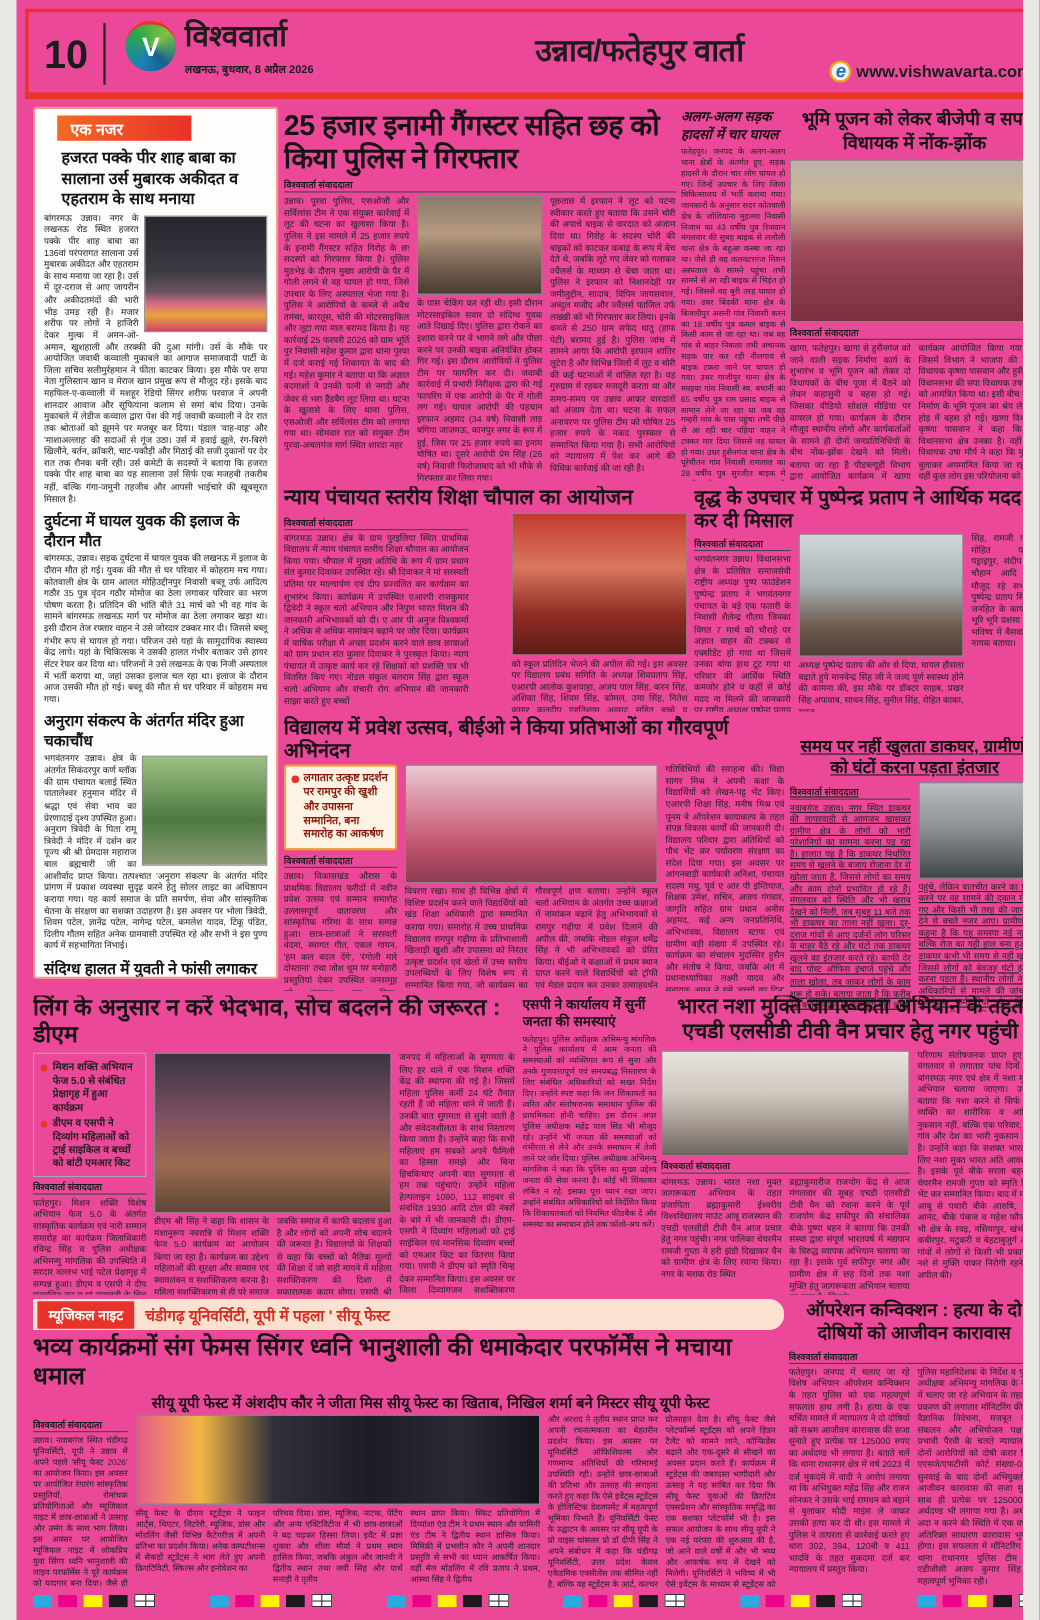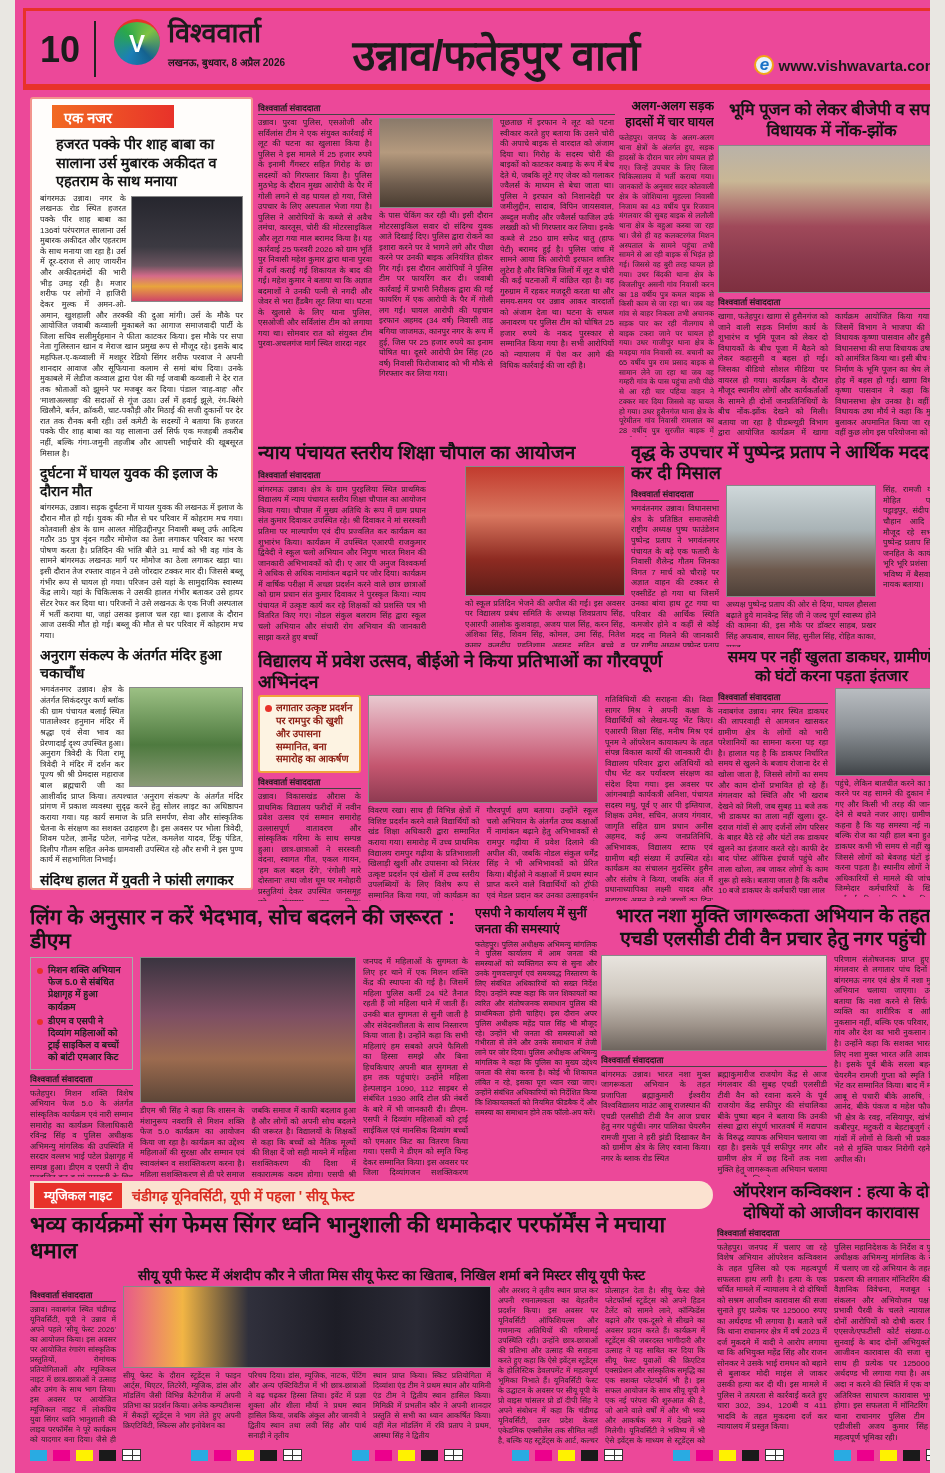--- a/index.html
+++ b/index.html
@@ -11,22 +11,22 @@
             border-top:3px solid #e8322a; border-left:3px solid #e8322a; border-bottom:6px solid #e8322a; }
   .pageno { position:absolute; left:8px; top:10px; font-size:36px; font-weight:bold; padding:2px 14px 2px 6px;
             border-right:2px solid #222; height:56px; line-height:54px; }
   .logo-wrap { position:absolute; left:88px; top:8px; display:flex; gap:8px; align-items:flex-start; }
   .logo-mark { width:46px; height:46px; border-radius:50%;
                background:conic-gradient(from 210deg,#1b7fb8,#2ba84a 30%,#7fc243 55%,#15628f 80%,#1b7fb8);
                border-top:3px solid #e8322a; color:#fff; font-weight:bold; font-size:24px;
                display:flex; align-items:center; justify-content:center; }
   .masthead { font-size:27px; font-weight:800; line-height:1.1; }
   .edition { font-size:10px; font-weight:bold; margin-top:6px; }
-  .section-title { position:absolute; left:290px; top:14px; width:360px; text-align:center;
-                   font-size:42px; font-weight:800; letter-spacing:-0.5px; }
+  .section-title { position:absolute; left:290px; top:14px; width:360px; text-align:right;
+                   font-size:28px; font-weight:800; letter-spacing:-0.5px; }
   .website { position:absolute; right:14px; top:44px; font-size:15px; font-weight:bold; display:flex; align-items:center; gap:4px; }
   .e-icon { width:20px; height:20px; border-radius:50%; border:2px solid #f2a416; color:#1a73c7;
             font-size:17px; font-weight:bold; font-style:italic; line-height:16px; text-align:center; background:#eaf3fb; }
 
   
   .art { position:absolute; overflow:hidden; }
   .hl { font-weight:800; color:#141414; }
   .byline { font-weight:bold; font-size:8.5px; border-bottom:1px solid #444; padding-bottom:1px; margin:3px 0 3px; }
   .body-txt { font-size:8px; line-height:1.32; text-align:justify; color:#242424; }
   .cols { display:flex; gap:7px; }
@@ -57,21 +57,21 @@
   .fl-urs { float:right; width:112px; height:106px; margin:2px 0 3px 5px; }
   .fl-mandir { float:right; width:114px; height:100px; margin:2px 0 3px 5px; }
 
   
   .gangster { left:243px; top:99px; width:357px; height:338px; }
   .gangster h1 { font-size:26px; line-height:1.16; letter-spacing:-0.5px; }
   .gangster .col { width:114px; }
   .g-photo { height:90px; margin-bottom:3px; }
 
   .accidents { left:604px; top:99px; width:95px; height:338px; }
-  .accidents h2 { font-size:12.5px; text-align:right; line-height:1.25; margin-bottom:3px; }
+  .accidents h2 { font-size:12.5px; text-align:left; line-height:1.25; margin-bottom:3px;font-style:italic; }
   .accidents .body-txt { font-size:7.4px; }
 
   .bhumi { left:703px; top:99px; width:227px; height:338px; }
   .bhumi h2 { font-size:16.5px; text-align:center; line-height:1.25; margin-bottom:5px; }
   .b-photo { height:148px; }
   .bhumi .col { width:110px; }
 
   
   .chaupal { left:243px; top:442px; width:367px; height:205px; }
   .chaupal h2 { font-size:19px; line-height:1.15; margin-bottom:2px; }
@@ -81,21 +81,21 @@
   .v-photo { height:112px; margin-bottom:3px; }
 
   
   .pravesh { left:243px; top:651px; width:455px; height:250px; }
   .pravesh h2 { font-size:18px; line-height:1.15; margin-bottom:3px; }
   .hi-box { border:2px solid #f0a23c; background:#fdf3e2; border-radius:3px; padding:5px 6px 5px 16px;
             font-size:9.8px; font-weight:bold; color:#8a1a0f; line-height:1.3; position:relative; margin-bottom:3px; }
   .hi-box::before { content:""; position:absolute; left:5px; top:8px; width:7px; height:7px; border-radius:50%; background:#e8322a; }
   .p-photo { height:108px; margin-bottom:3px; }
 
-  .dakghar { left:703px; top:647px; width:227px; height:250px; }
+  .dakghar { left:703px; top:670px; width:227px; height:250px;text-decoration:underline; }
   .dakghar h2 { font-size:15.5px; text-align:center; line-height:1.25; margin-bottom:2px; }
   .d-photo { height:88px; margin-bottom:3px; }
   .dakghar .col { width:110px; }
 
   
   .dm { left:15px; top:905px; width:441px; height:272px; }
   .dm h2 { font-size:21px; line-height:1.15; margin-bottom:4px; }
   .bullets { border:1px solid #aaa; padding:4px 5px; margin-bottom:3px; }
   .bullet { position:relative; padding-left:12px; font-size:9.3px; font-weight:bold; line-height:1.3; margin:2px 0; color:#222; }
   .bullet::before { content:""; position:absolute; left:1px; top:4px; width:6px; height:6px; border-radius:50%; background:#e8322a; }
@@ -177,20 +177,21 @@
       </div>
     </div>
 
     <div>
       <div class="ek-h2 hl">संदिग्ध हालत में युवती ने फांसी लगाकर दी जान</div>
 
     </div>
   </div>
 
   <div class="art gangster">
+    <h1 class="hl">25 हजार इनामी गैंगस्टर सहित छह को किया पुलिस ने गिरफ्तार</h1>
     <div class="byline">विश्ववार्ता संवाददाता</div>
     <div class="cols">
       <div class="col body-txt">उन्नाव। पुरवा पुलिस, एसओजी और सर्विलांस टीम ने एक संयुक्त कार्रवाई में लूट की घटना का खुलासा किया है। पुलिस ने इस मामले में 25 हजार रुपये के इनामी गैंगस्टर सहित गिरोह के छः सदस्यों को गिरफ्तार किया है। पुलिस मुठभेड़ के दौरान मुख्य आरोपी के पैर में गोली लगने से वह घायल हो गया, जिसे उपचार के लिए अस्पताल भेजा गया है। पुलिस ने आरोपियों के कब्जे से अवैध तमंचा, कारतूस, चोरी की मोटरसाइकिल और लूटा गया माल बरामद किया है। यह कार्रवाई 25 फरवरी 2026 को ग्राम भूर्ति पुर निवासी महेश कुमार द्वारा थाना पुरवा में दर्ज कराई गई शिकायत के बाद की गई। महेश कुमार ने बताया था कि अज्ञात बदमाशों ने उनकी पत्नी से नगदी और जेवर से भरा हैंडबैग लूट लिया था। घटना के खुलासे के लिए थाना पुलिस, एसओजी और सर्विलांस टीम को लगाया गया था। सोमवार रात को संयुक्त टीम पुरवा-अचलगंज मार्ग स्थित शारदा नहर</div>
       <div class="col">
         <div class="photo g-photo ph-gangster"></div>
         <div class="body-txt">के पास चेकिंग कर रही थी। इसी दौरान मोटरसाइकिल सवार दो संदिग्ध युवक आते दिखाई दिए। पुलिस द्वारा रोकने का इशारा करने पर वे भागने लगे और पीछा करने पर उनकी बाइक अनियंत्रित होकर गिर गई। इस दौरान आरोपियों ने पुलिस टीम पर फायरिंग कर दी। जवाबी कार्रवाई में प्रभारी निरीक्षक द्वारा की गई फायरिंग में एक आरोपी के पैर में गोली लग गई। घायल आरोपी की पहचान इरफान अहमद (34 वर्ष) निवासी ताड़ बगिया जाजमऊ, कानपुर नगर के रूप में हुई, जिस पर 25 हजार रुपये का इनाम घोषित था। दूसरे आरोपी प्रेम सिंह (26 वर्ष) निवासी फिरोजाबाद को भी मौके से गिरफ्तार कर लिया गया।</div>
       </div>
       <div class="col body-txt">पूछताछ में इरफान ने लूट को पटना स्वीकार करते हुए बताया कि उसने चोरी की अपाचे बाइक से वारदात को अंजाम दिया था। गिरोह के सदस्य चोरी की बाइकों को काटकर कबाड़ के रूप में बेच देते थे, जबकि लूटे गए जेवर को गलाकर ज्वैलर्स के माध्यम से बेचा जाता था। पुलिस ने इरफान को निशानदेही पर जमीलुद्दीन, सादाब, विपिन जायसवाल, अब्दुल मजीद और ज्वैलर्स फाजिल उर्फ लख्खी को भी गिरफ्तार कर लिया। इनके कब्जे से 250 ग्राम सफेद धातु (हाफ पेटी) बरामद हुई है। पुलिस जांच में सामने आया कि आरोपी इरफान शातिर लुटेरा है और विभिन्न जिलों में लूट व चोरी की कई घटनाओं में वांछित रहा है। वह गुरुग्राम में रहकर मजदूरी करता था और समय-समय पर उन्नाव आकर वारदातों को अंजाम देता था। घटना के सफल अनावरण पर पुलिस टीम को घोषित 25 हजार रुपये के नकद पुरस्कार से सम्मानित किया गया है। सभी आरोपियों को न्यायालय में पेश कर आगे की विधिक कार्रवाई की जा रही है।</div>
     </div>
   </div>

